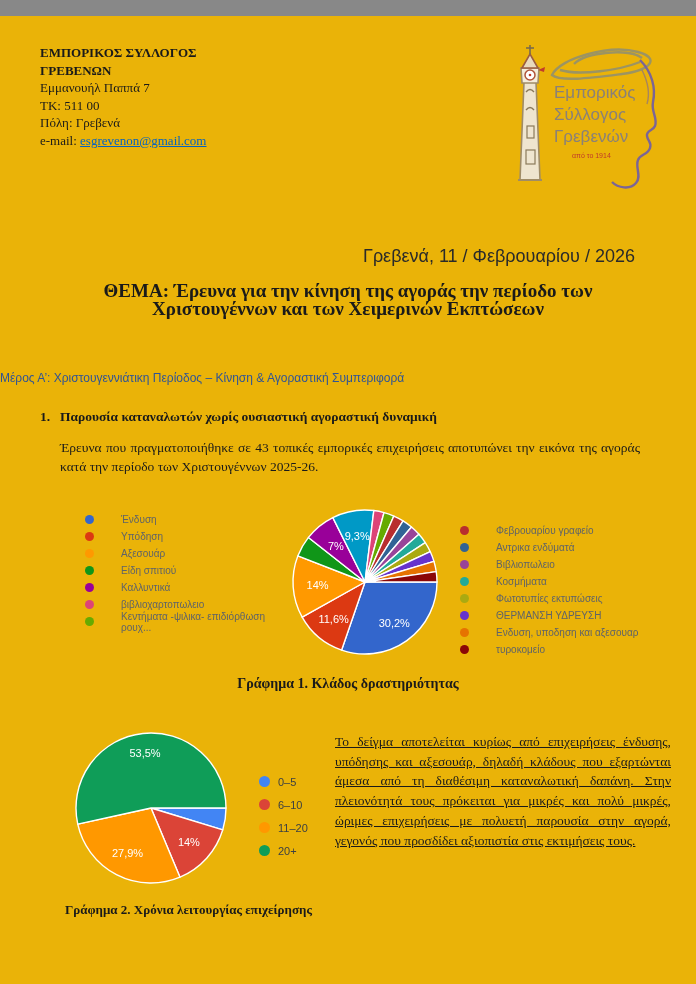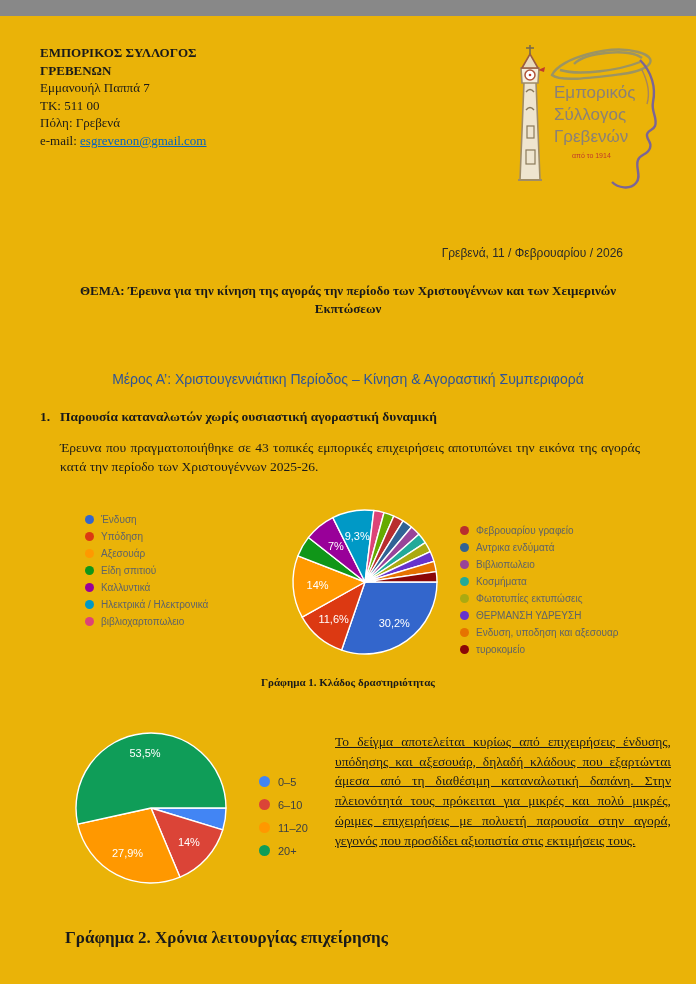--- a/index.html
+++ b/index.html
@@ -17,35 +17,34 @@
     position:absolute;left:40px;top:28px;
     font-size:13px;line-height:17.5px;
   }
   .org-block .org-name{font-weight:bold;}
   .org-block a{color:#0563C1;text-decoration:underline;}
   
   .logo{position:absolute;right:28px;top:14px;width:178px;height:168px;text-align:center;}
   .logo svg{display:block;}
   
   .date-line{
-    position:absolute;top:230px;right:73px;
+    position:absolute;top:230px;right:61px;
     font-family:"Liberation Sans", sans-serif;
-    font-size:12px;color:#2a2a2a;
+    font-size:18px;color:#2a2a2a;
   }
   
   .subject{
     position:absolute;top:266px;left:48px;width:600px;
-    text-align:center;font-weight:bold;font-size:13px;line-height:17.5px;
+    text-align:center;font-weight:bold;font-size:19px;line-height:17.5px;
   }
   
   .section-heading{
     position:absolute;top:355px;left:0;width:100%;
-    text-align:center;
     font-family:"Liberation Sans", sans-serif;
-    font-size:14px;color:#2F5496;
+    font-size:12px;color:#2F5496;
   }
   
   .item-heading{
     position:absolute;top:393px;left:40px;width:616px;
     font-weight:bold;font-size:13.5px;display:flex;
   }
   .item-heading .num{width:20px;flex:none;}
   
   .body-par{
     position:absolute;top:423px;left:60px;width:580px;
@@ -53,48 +52,48 @@
   }
   
   .chart1-row{
     position:absolute;top:485px;left:85px;
     display:flex;align-items:flex-start;
   }
   .legend{font-family:"Liberation Sans", sans-serif;color:#5f6368;}
   .legend .lg-item{display:flex;align-items:center;}
   .legend .dot{border-radius:50%;flex:none;}
   .legend-c1{font-size:10px;width:205px;}
-  .legend-c1 .lg-item{height:17px;}
+  .legend-c1 .lg-item{height:17px;gap:20px;}
   .legend-c1 .dot{width:9px;height:9px;margin-right:7px;}
   .legend-left{padding-top:10px;}
   .legend-right{padding-top:21px;margin-left:20px;width:200px;}
   .pie1-wrap{width:150px;margin-top:4px;flex:none;}
   .pct-label{font-family:"Liberation Sans", sans-serif;fill:#ffffff;}
   
   .caption1{
     position:absolute;top:660px;left:0;width:100%;text-align:center;
-    font-weight:bold;font-size:11px;
+    font-weight:bold;font-size:14px;
   }
   
   .chart2-row{
     position:absolute;top:706px;left:73px;
     display:flex;align-items:flex-start;
   }
   .pie2-wrap{width:156px;margin-top:6px;flex:none;}
   .legend-c2{font-size:11px;color:#3c4043;margin-left:30px;padding-top:48px;width:62px;flex:none;}
   .legend-c2 .lg-item{height:23px;}
   .legend-c2 .dot{width:11px;height:11px;margin-right:8px;}
   .sample-par{
     width:336px;margin:10px 0 0 14px;
     font-size:13.5px;line-height:19.7px;text-align:justify;text-decoration:underline;
   }
   
   .caption2{
-    position:absolute;top:912px;left:65px;
-    font-weight:bold;font-size:17px;
+    position:absolute;top:886px;left:65px;
+    font-weight:bold;font-size:13px;
   }
 </style>
 </head>
 <body>
 
 <div class="page">
 
   <div class="org-block">
     <div class="org-name">ΕΜΠΟΡΙΚΟΣ ΣΥΛΛΟΓΟΣ</div>
     <div class="org-name">ΓΡΕΒΕΝΩΝ</div>
@@ -172,26 +171,26 @@
         </div>
         <div class="lg-item">
           <span class="dot" style="background: rgb(16, 150, 24);"></span>
           <span>Είδη σπιτιού</span>
         </div>
         <div class="lg-item">
           <span class="dot" style="background: rgb(153, 0, 153);"></span>
           <span>Καλλυντικά</span>
         </div>
         <div class="lg-item">
-          <span class="dot" style="background: rgb(0, 153, 198);"></span>
-          <span>Ηλεκτρικά / Ηλεκτρονικά</span>
-        </div>
-        <div class="lg-item">
           <span class="dot" style="background: rgb(221, 68, 119);"></span>
           <span>βιβλιοχαρτοπωλειο</span>
+        </div>
+        <div class="lg-item">
+          <span class="dot" style="background: rgb(102, 170, 0);"></span>
+          <span>Κεντήματα -ψιλικα- επιδιόρθωση ρουχ...</span>
         </div>
       </div>
     <div class="pie1-wrap">
       <svg id="pie1" width="150" height="156" viewBox="0 0 150 156">
           <path d="M75,77 L147.00,77.00 A72,72 0 0 1 51.63,145.10 Z" fill="#3366CC" stroke="#ffffff" stroke-width="1.4" stroke-linejoin="round"></path>
           <text x="104.3" y="121.9" text-anchor="middle" font-size="11" class="pct-label">30,2%</text>
           <path d="M75,77 L51.63,145.10 A72,72 0 0 1 12.16,112.15 Z" fill="#DC3912" stroke="#ffffff" stroke-width="1.4" stroke-linejoin="round"></path>
           <text x="43.6" y="118.4" text-anchor="middle" font-size="11" class="pct-label">11,6%</text>
           <path d="M75,77 L12.16,112.15 A72,72 0 0 1 7.91,50.87 Z" fill="#FF9900" stroke="#ffffff" stroke-width="1.4" stroke-linejoin="round"></path>
           <text x="27.6" y="84.1" text-anchor="middle" font-size="11" class="pct-label">14%</text>

